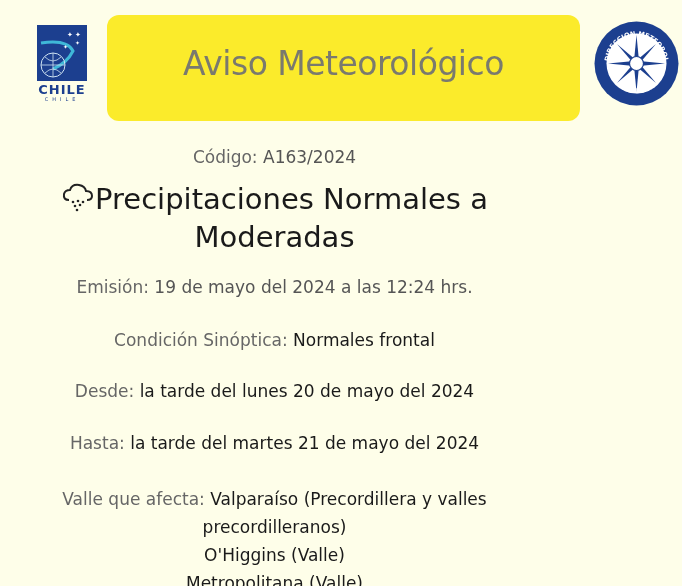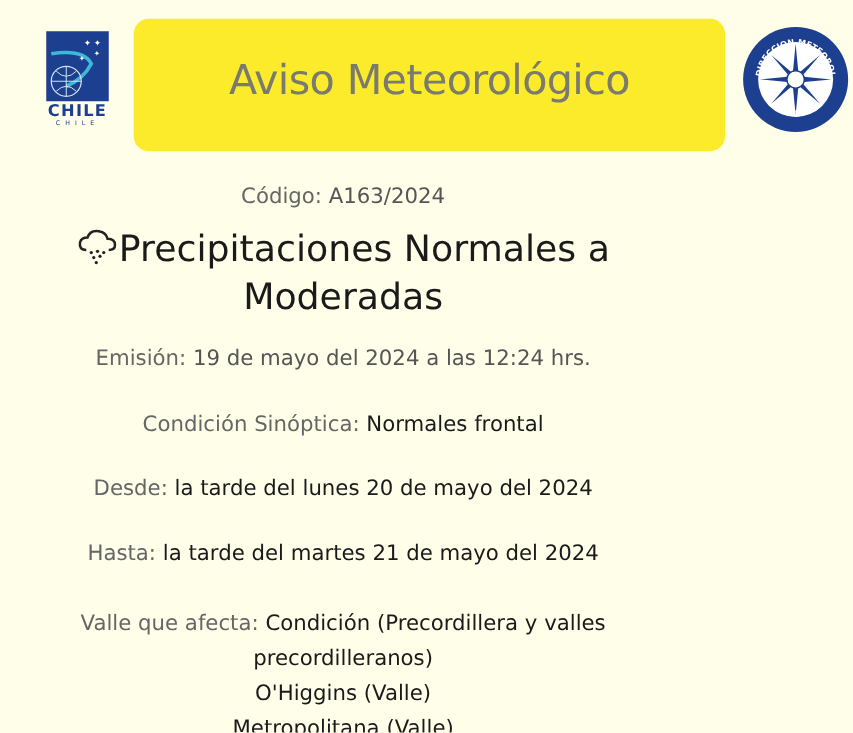--- a/index.html
+++ b/index.html
@@ -129,17 +129,17 @@
 </div>
 
 <div class="center row hasta">
   <span class="lab">Hasta:</span>
   <span class="val">la tarde del martes 21 de mayo del 2024</span>
 </div>
 
 <div class="center row zonas">
   <div>
     <span class="lab">Valle que afecta:</span>
-    <span class="val">Condición (Precordillera y valles precordilleranos)</span>
+    <span class="val">Valparaíso (Precordillera y valles precordilleranos)</span>
   </div>
   <div class="val">O'Higgins (Valle)</div>
   <div class="val">Metropolitana (Valle)</div>
 </div>
 
 </body></html>

